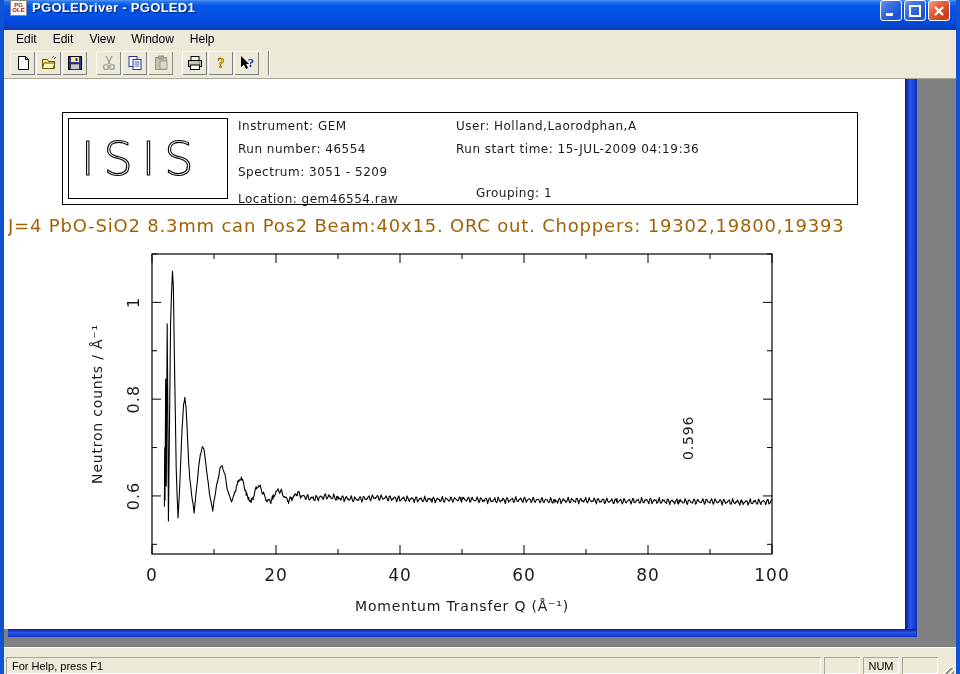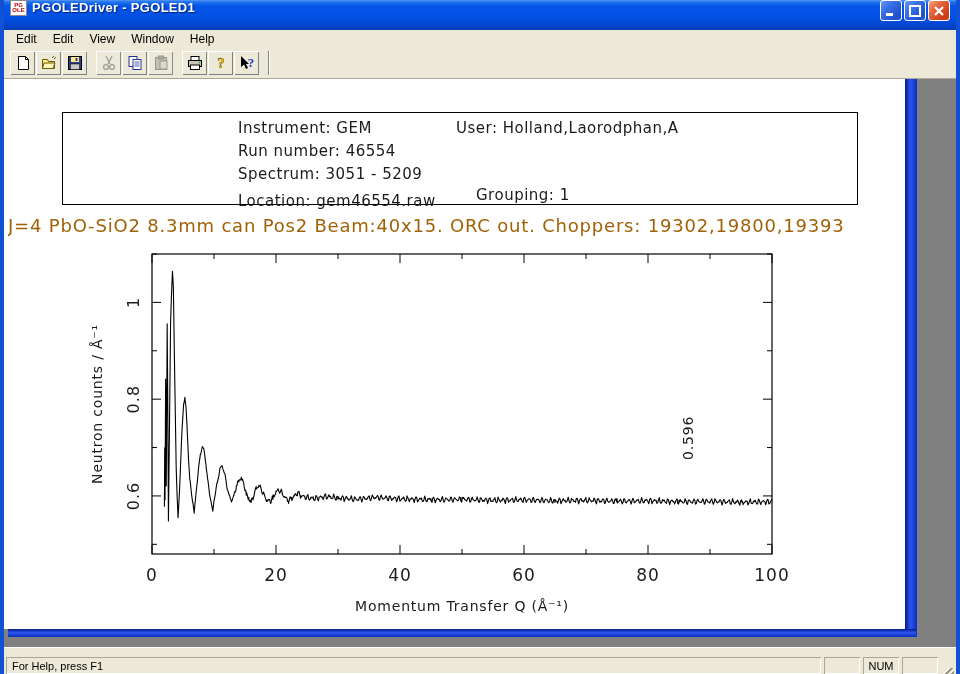--- a/index.html
+++ b/index.html
@@ -48,21 +48,21 @@
     background:linear-gradient(90deg,#021C8C 0%,#2B55EC 45%,#0A2FBF 100%); }
   .page-edge-bottom { position:absolute; left:4px; top:550px; width:908px; height:8px;
     background:linear-gradient(180deg,#021C8C 0%,#2B55EC 45%,#0A2FBF 100%); }
 
   
   .hdr-box { position:absolute; left:58px; top:33px; width:796px; height:93px; border:1px solid #000; }
   .logo-box { position:absolute; left:5px; top:5px; width:160px; height:81px; border:1px solid #000;
               display:flex; align-items:center; justify-content:flex-start; padding-left:12px; }
   .logo-text { font-family:"DejaVu Sans", sans-serif; font-size:46px; font-weight:300;
     letter-spacing:9px; color:#000; -webkit-text-fill-color:transparent; -webkit-text-stroke:1.1px #000; }
-  .hdr-line { position:absolute; font-family:"DejaVu Sans", sans-serif; font-size:15px;
+  .hdr-line { position:absolute; font-family:"DejaVu Sans", sans-serif; font-size:12px;
     letter-spacing:.5px; color:#1b1b1b; white-space:nowrap; }
 
   
   .plot-title { position:absolute; left:4px; top:136px; width:897px;
     font-family:"DejaVu Sans", sans-serif; font-size:18px; letter-spacing:.8px;
     color:#a16207; white-space:nowrap; overflow:hidden; }
 
   #chart { position:absolute; left:0; top:0; }
 
   
@@ -184,25 +184,29 @@
         </svg>
       </div>
     </div>
     <div class="tb-sep"></div>
   </div>
 
   <div class="client">
     <div class="page">
 
       <div class="hdr-box">
+        <div class="logo-box">
+          <span class="logo-text">ISIS</span>
+        </div>
         <span class="hdr-line" style="left:175px; top:6px;">Instrument: GEM</span>
         <span class="hdr-line" style="left:175px; top:29px;">Run number: 46554</span>
         <span class="hdr-line" style="left:175px; top:52px;">Spectrum: 3051 - 5209</span>
         <span class="hdr-line" style="left:175px; top:79px;">Location: gem46554.raw</span>
         <span class="hdr-line" style="left:393px; top:6px;">User: Holland,Laorodphan,A</span>
+        <span class="hdr-line" style="left:393px; top:29px;">Run start time: 15-JUL-2009 04:19:36</span>
         <span class="hdr-line" style="left:393px; top:73px;margin-left:20px;">Grouping: 1</span>
       </div>
 
       <div class="plot-title">J=4 PbO-SiO2 8.3mm can Pos2 Beam:40x15. ORC out. Choppers: 19302,19800,19393</div>
 
       <svg id="chart" width="901" height="550" viewBox="0 0 901 550">
           <rect x="148" y="175" width="620" height="300" fill="none" stroke="#000" stroke-width="1.2"></rect>
           <path d="M148 475 V466 M148 175 V184" stroke="#000" stroke-width="1"></path>
           <path d="M210 475 V470 M210 175 V180" stroke="#000" stroke-width="1"></path>
           <path d="M272 475 V466 M272 175 V184" stroke="#000" stroke-width="1"></path>

